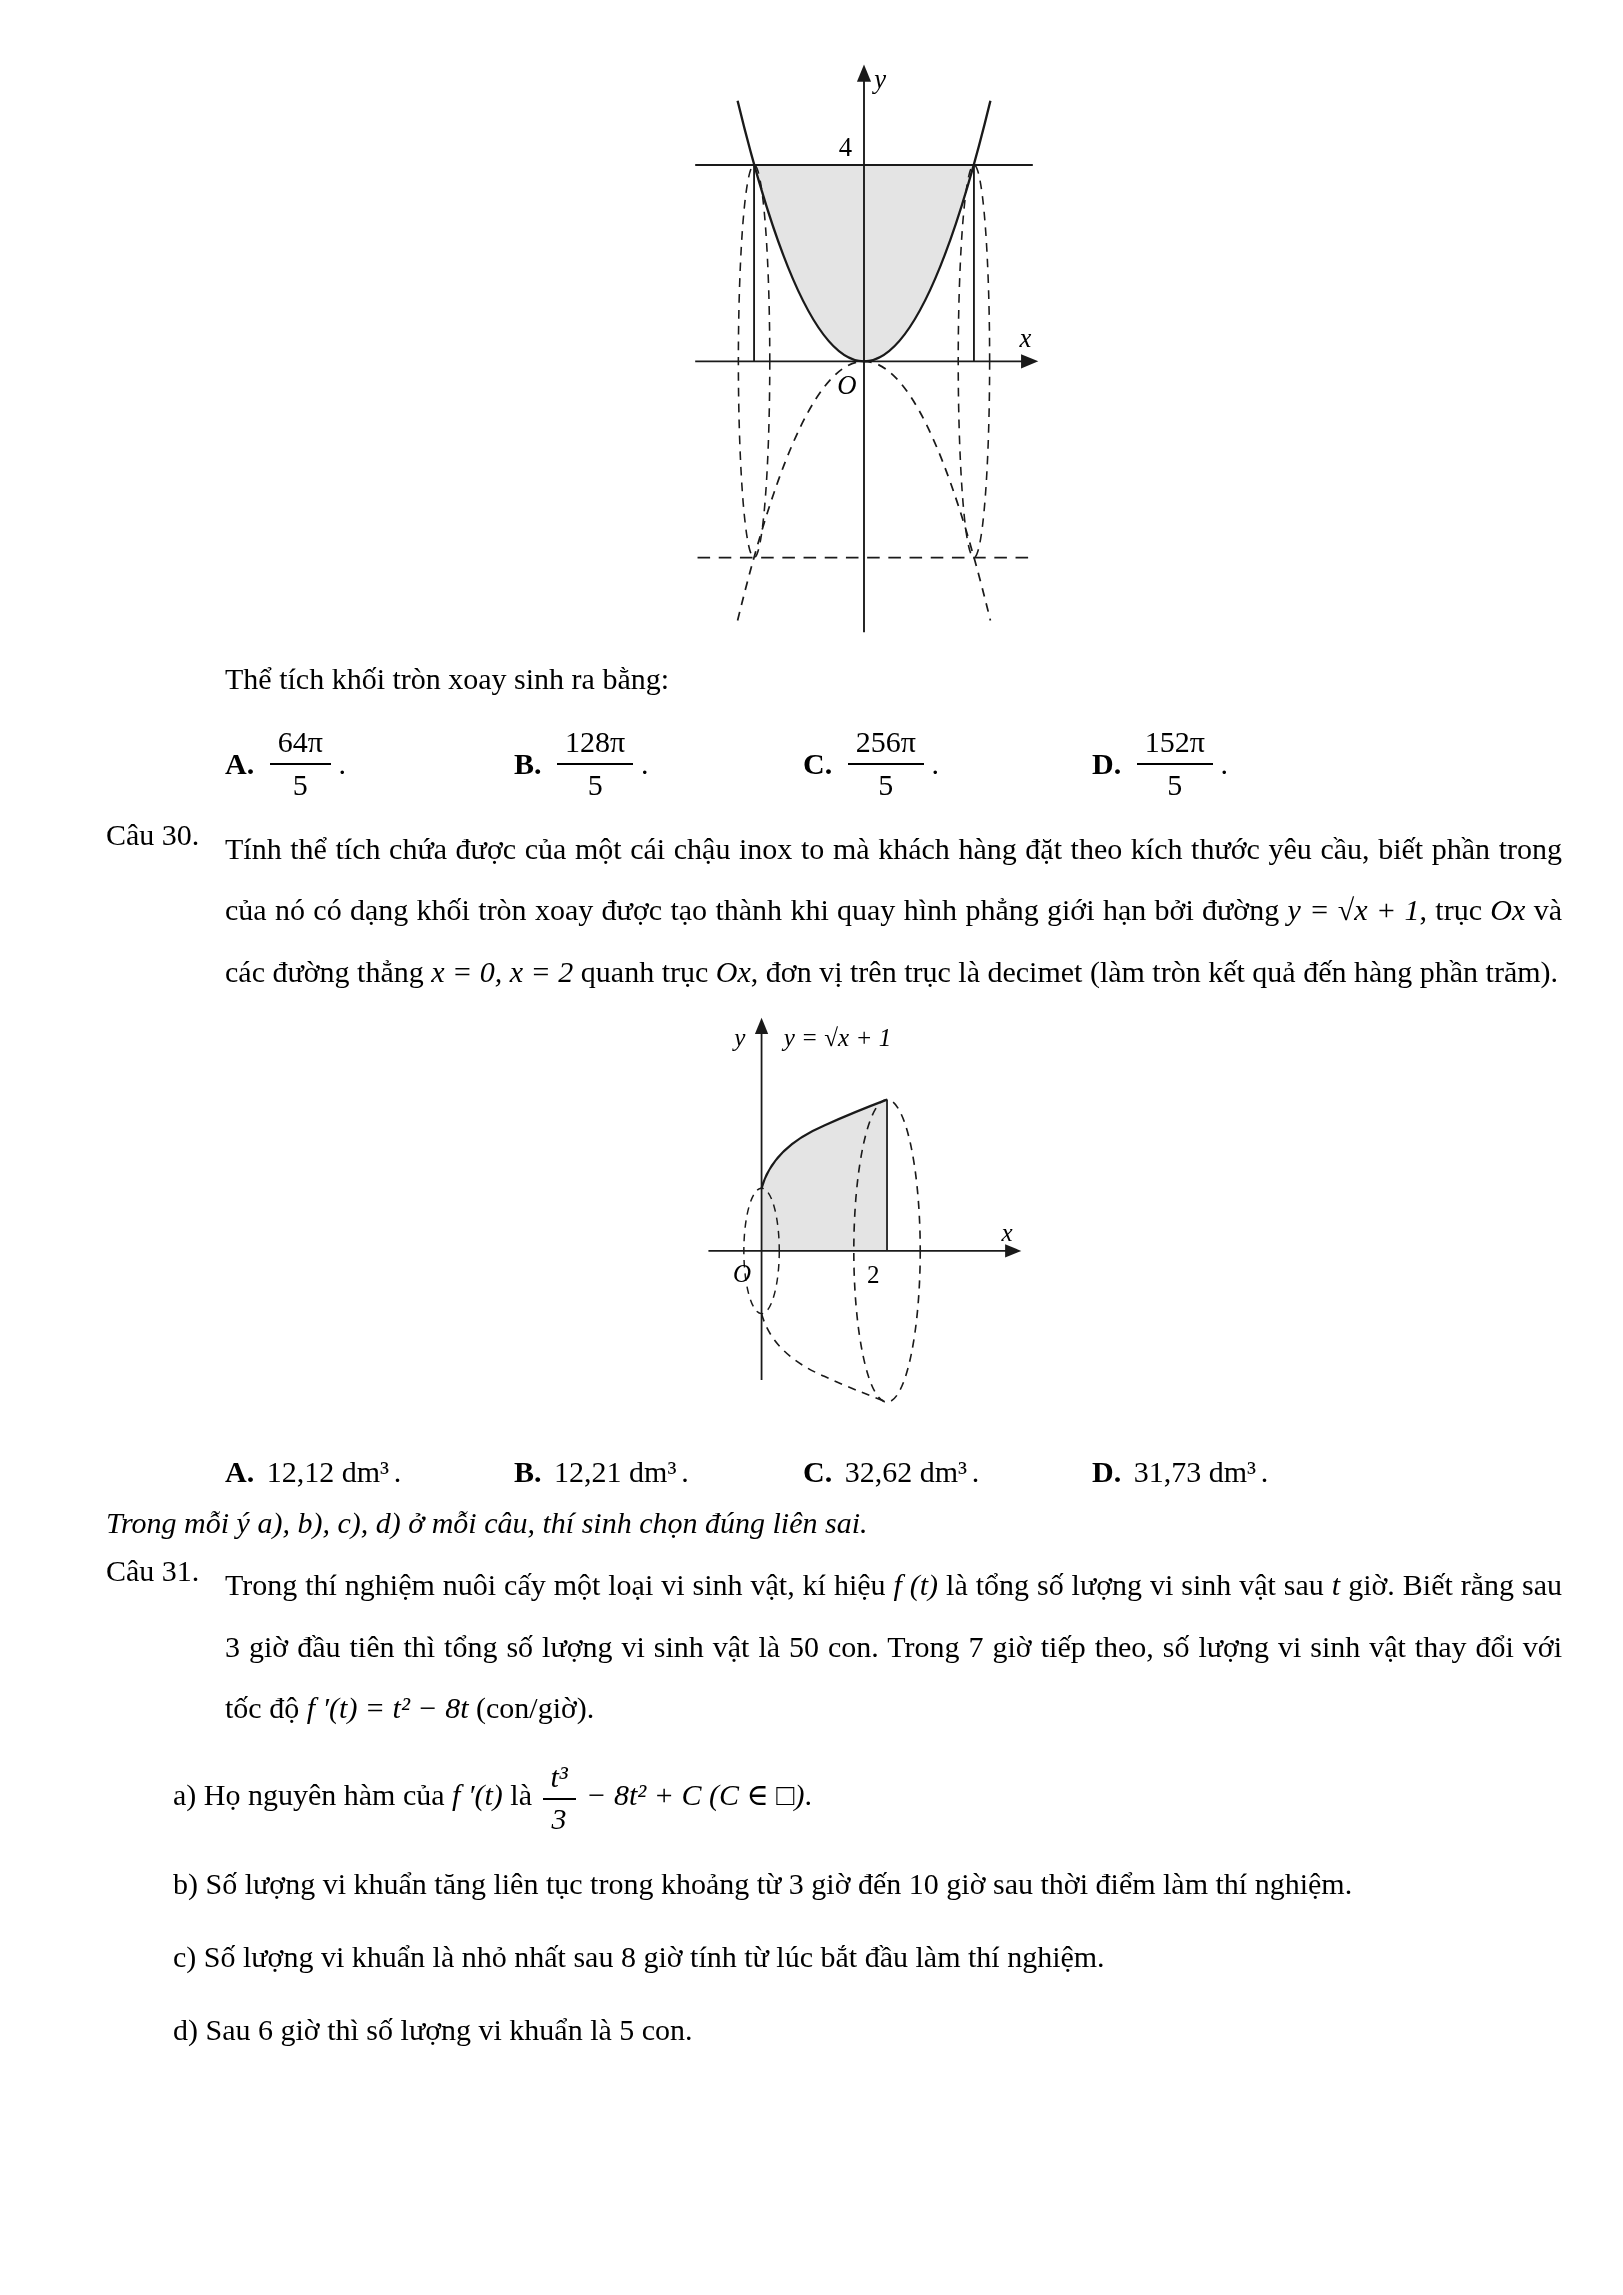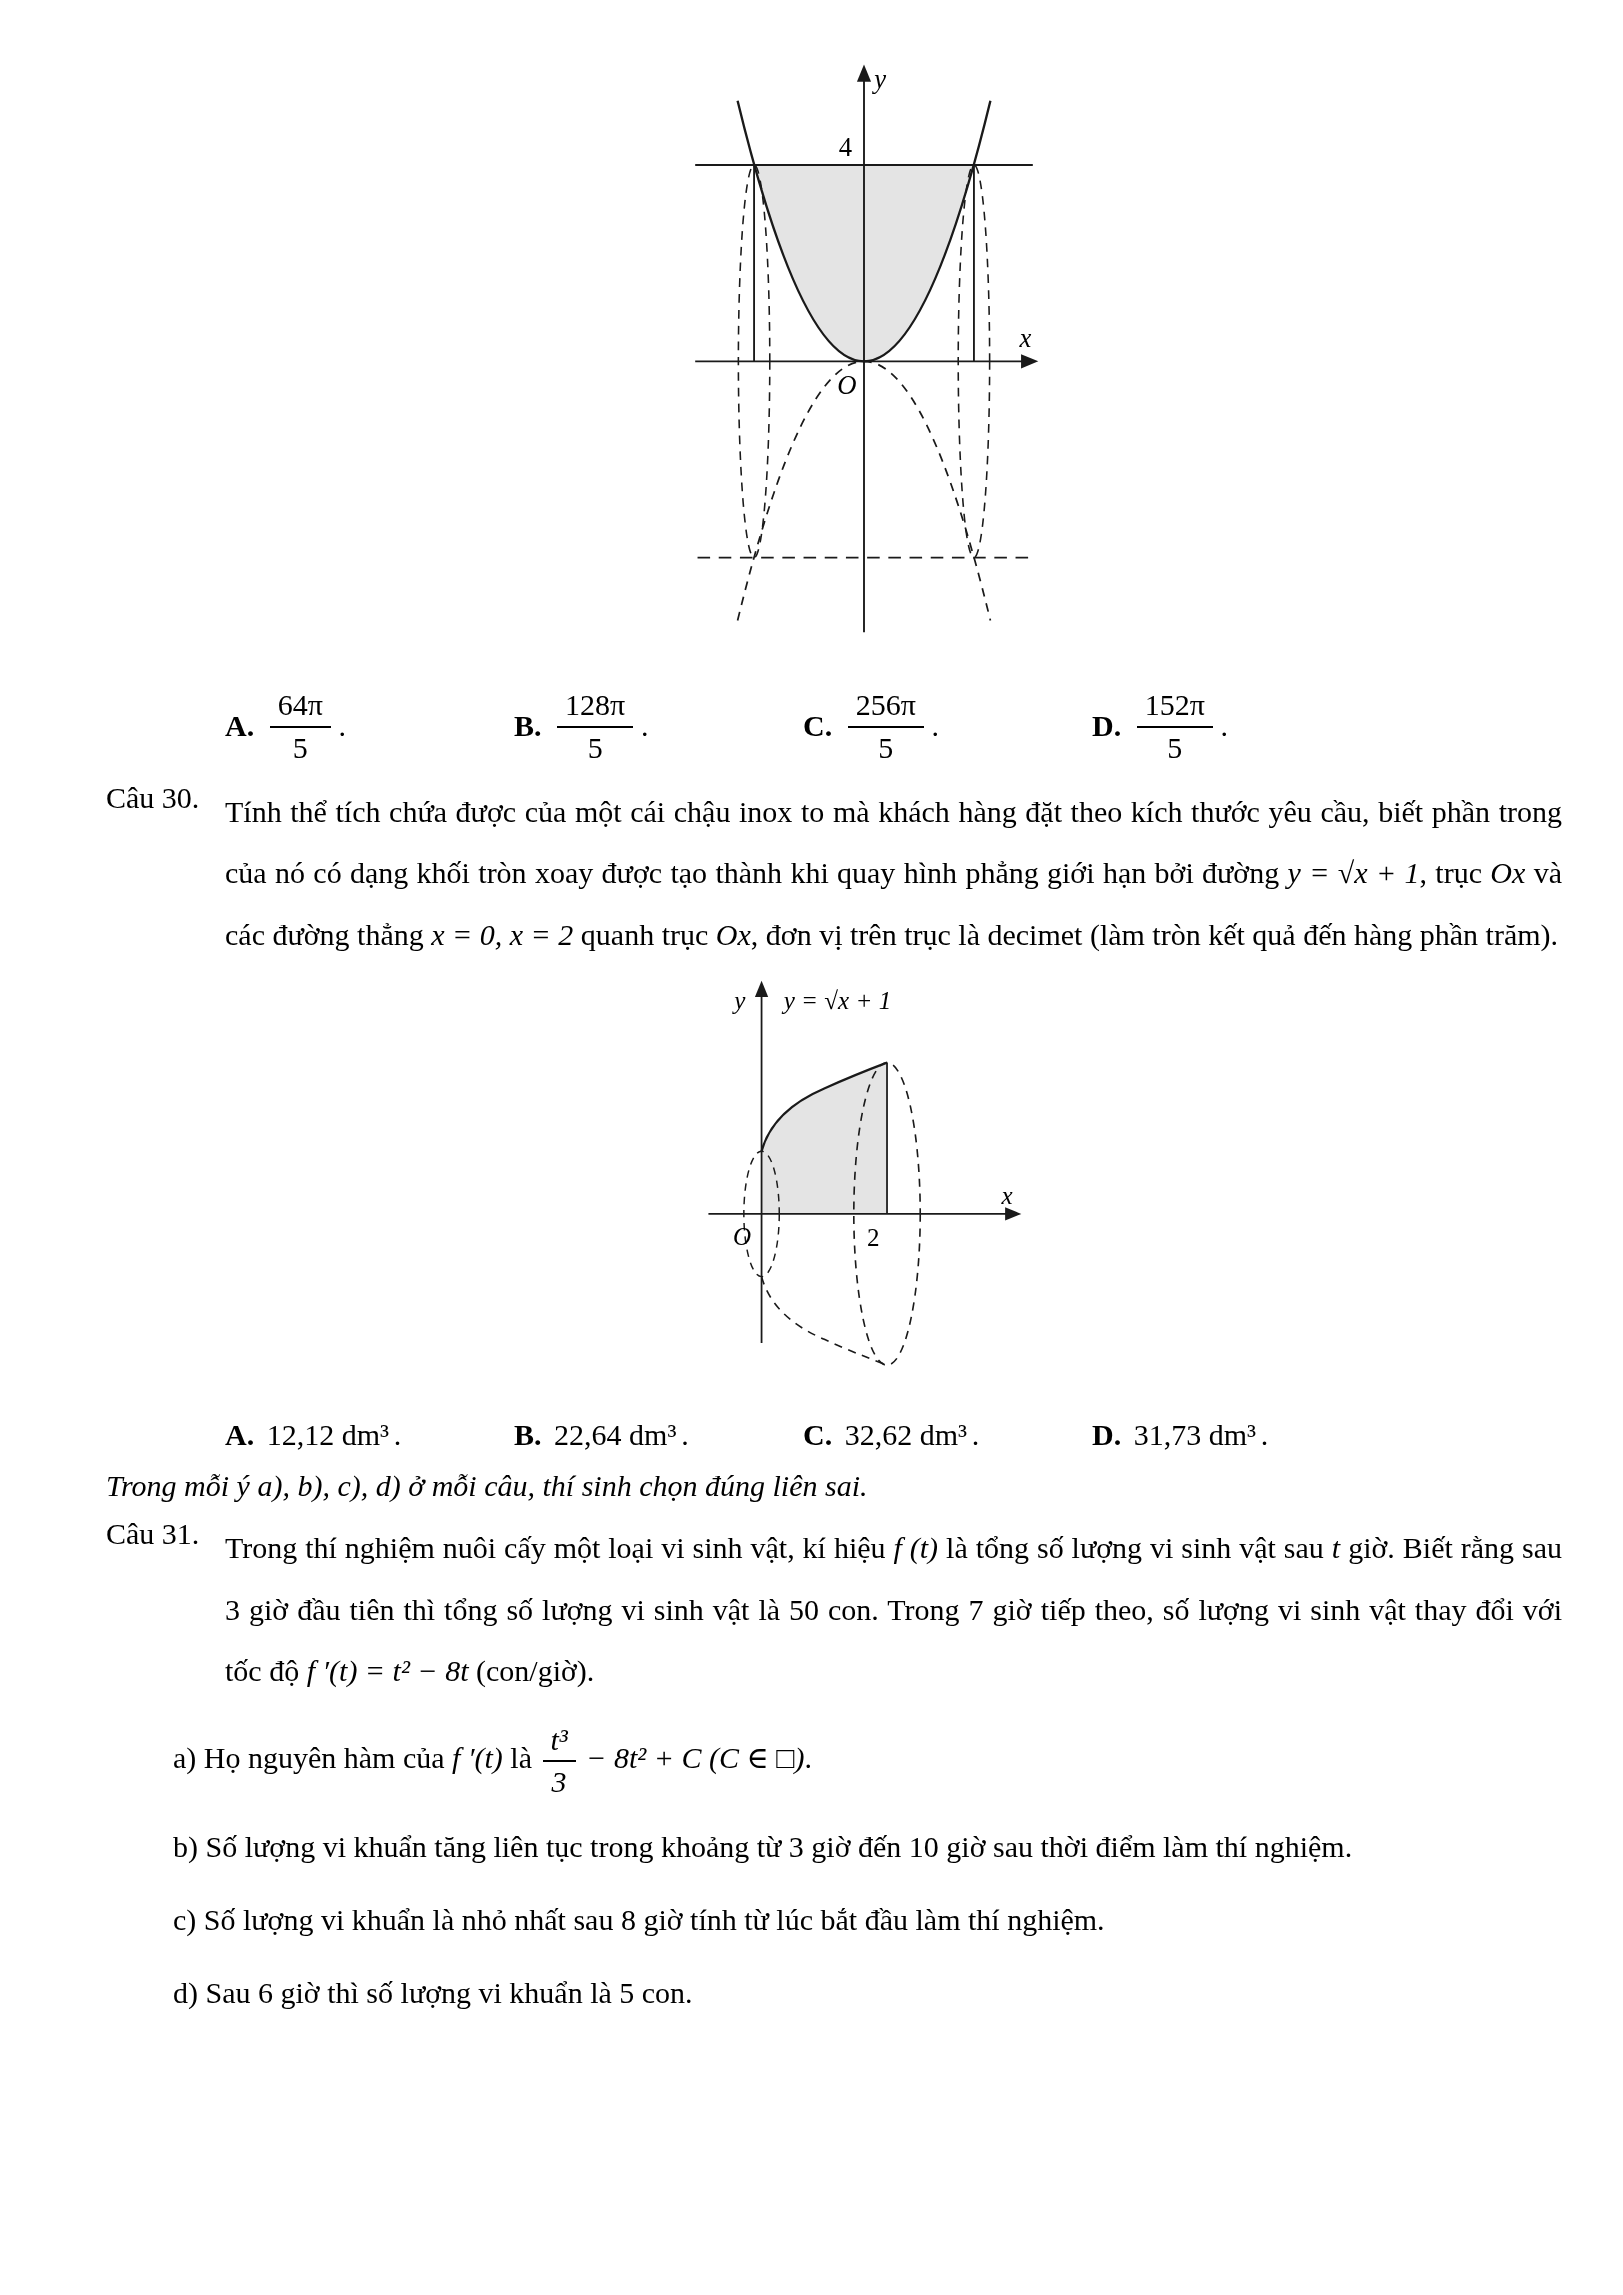--- a/index.html
+++ b/index.html
@@ -55,20 +55,21 @@
       </g>
       <polygon points="270,12 261,34 279,34" fill="#1a1a1a"></polygon>
       <polygon points="492,390 470,381 470,399" fill="#1a1a1a"></polygon>
       <text x="283" y="42">y</text>
       <text x="238" y="128" class="upright">4</text>
       <text x="236" y="432">O</text>
       <text x="468" y="372">x</text>
     </svg>
   </div>
 
+  <div class="prompt">Thể tích khối tròn xoay sinh ra bằng:</div>
 
   <div class="answers">
     <div class="opt">
       <span class="letter">A.</span>
       <span class="frac">
           <span class="num">64π</span>
           <span class="den">5</span>
         </span>
       <span class="tail">.</span>
     </div>
@@ -126,21 +127,21 @@
   </div>
 
   <div class="answers plain">
     <div class="opt">
       <span class="letter">A.</span>
       <span>12,12 dm³</span>
       <span class="tail">.</span>
     </div>
     <div class="opt">
       <span class="letter">B.</span>
-      <span>22,64 dm³</span>
+      <span>12,21 dm³</span>
       <span class="tail">.</span>
     </div>
     <div class="opt">
       <span class="letter">C.</span>
       <span>32,62 dm³</span>
       <span class="tail">.</span>
     </div>
     <div class="opt">
       <span class="letter">D.</span>
       <span>31,73 dm³</span>

